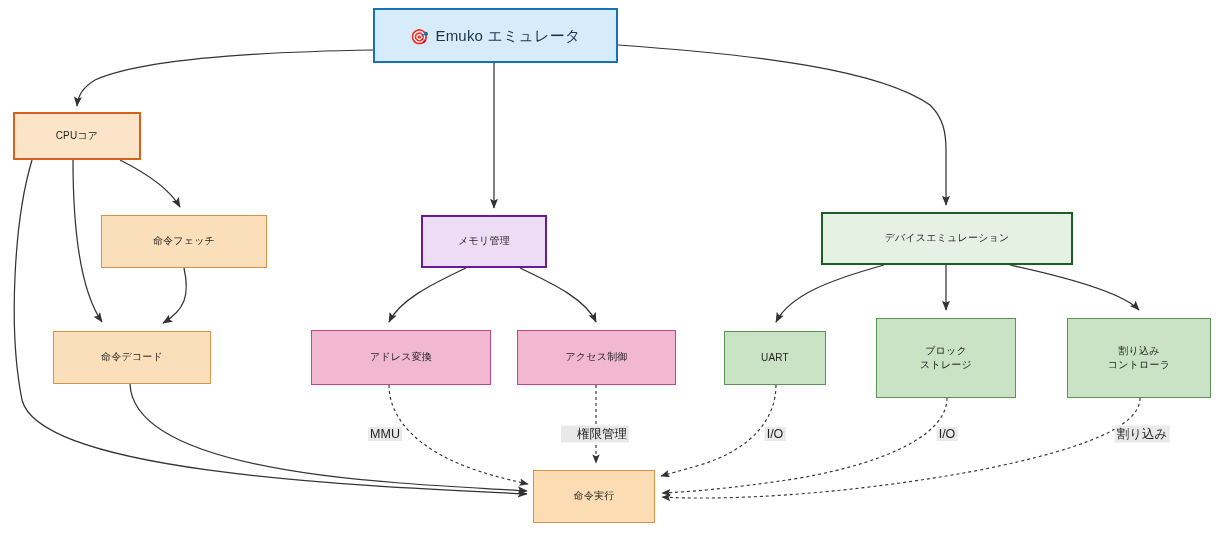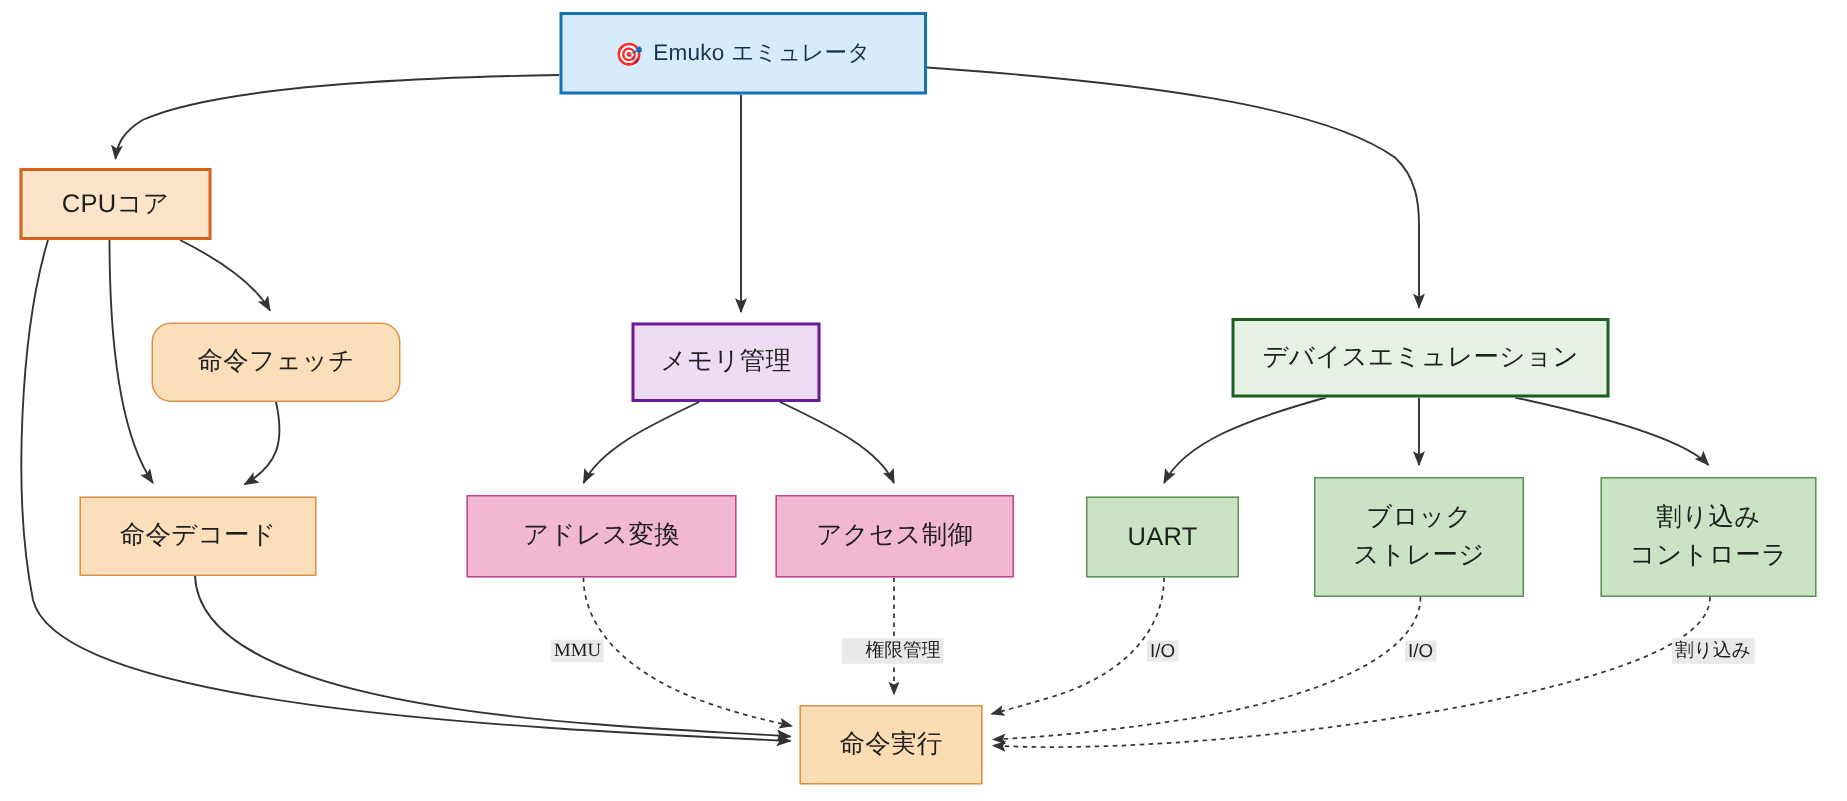--- a/index.html
+++ b/index.html
@@ -25,21 +25,21 @@
     height: 534px;
     pointer-events: none;
   }
   .node {
     position: absolute;
     box-sizing: border-box;
     display: flex;
     align-items: center;
     justify-content: center;
     text-align: center;
-    font-size: 17px;
+    font-size: 10px;
     color: #1f1f1f;
     line-height: 1.45;
     letter-spacing: .2px;
     white-space: pre-line;
   }
   .node.root {
     background: #d7ecfb;
     border: 2.5px solid #1572b6;
     color: #16324f;
     font-size: 15px;
@@ -149,21 +149,21 @@
   </svg>
 
   <div class="node root" style="left:373px; top:8px; width:245px; height:55px;">
     <span class="root-icon">🎯</span><span class="node-label">Emuko エミュレータ</span>
   </div>
 
   <div class="node cpu" style="left:13px; top:112px; width:128px; height:48px;">
     <span class="node-label">CPUコア</span>
   </div>
 
-  <div class="node cpu-child" style="left:101px; top:215px; width:166px; height:53px;border-radius:13px;">
+  <div class="node cpu-child" style="left:101px; top:215px; width:166px; height:53px;">
     <span class="node-label">命令フェッチ</span>
   </div>
 
   <div class="node cpu-child" style="left:53px; top:331px; width:158px; height:53px;text-align:right;">
     <span class="node-label">命令デコード</span>
   </div>
 
   <div class="node mem" style="left:421px; top:215px; width:126px; height:53px;">
     <span class="node-label">メモリ管理</span>
   </div>
@@ -191,19 +191,19 @@
 
   <div class="node dev-child" style="left:1067px; top:318px; width:144px; height:80px;">
     <span class="node-label">割り込み
 コントローラ</span>
   </div>
 
   <div class="node exec" style="left:533px; top:470px; width:122px; height:53px;">
     <span class="node-label">命令実行</span>
   </div>
 
-  <span class="edge-label" style="left:385px; top:434px;font-family:Liberation Serif, serif;">MMU</span>
+  <span class="edge-label" style="left:385px; top:434px;">MMU</span>
   <span class="edge-label" style="left:595px; top:434px;padding-left:16px;">権限管理</span>
   <span class="edge-label" style="left:775px; top:434px;">I/O</span>
   <span class="edge-label" style="left:947px; top:434px;">I/O</span>
   <span class="edge-label" style="left:1142px; top:434px;">割り込み</span>
 
 </div>
 
 </body></html>

